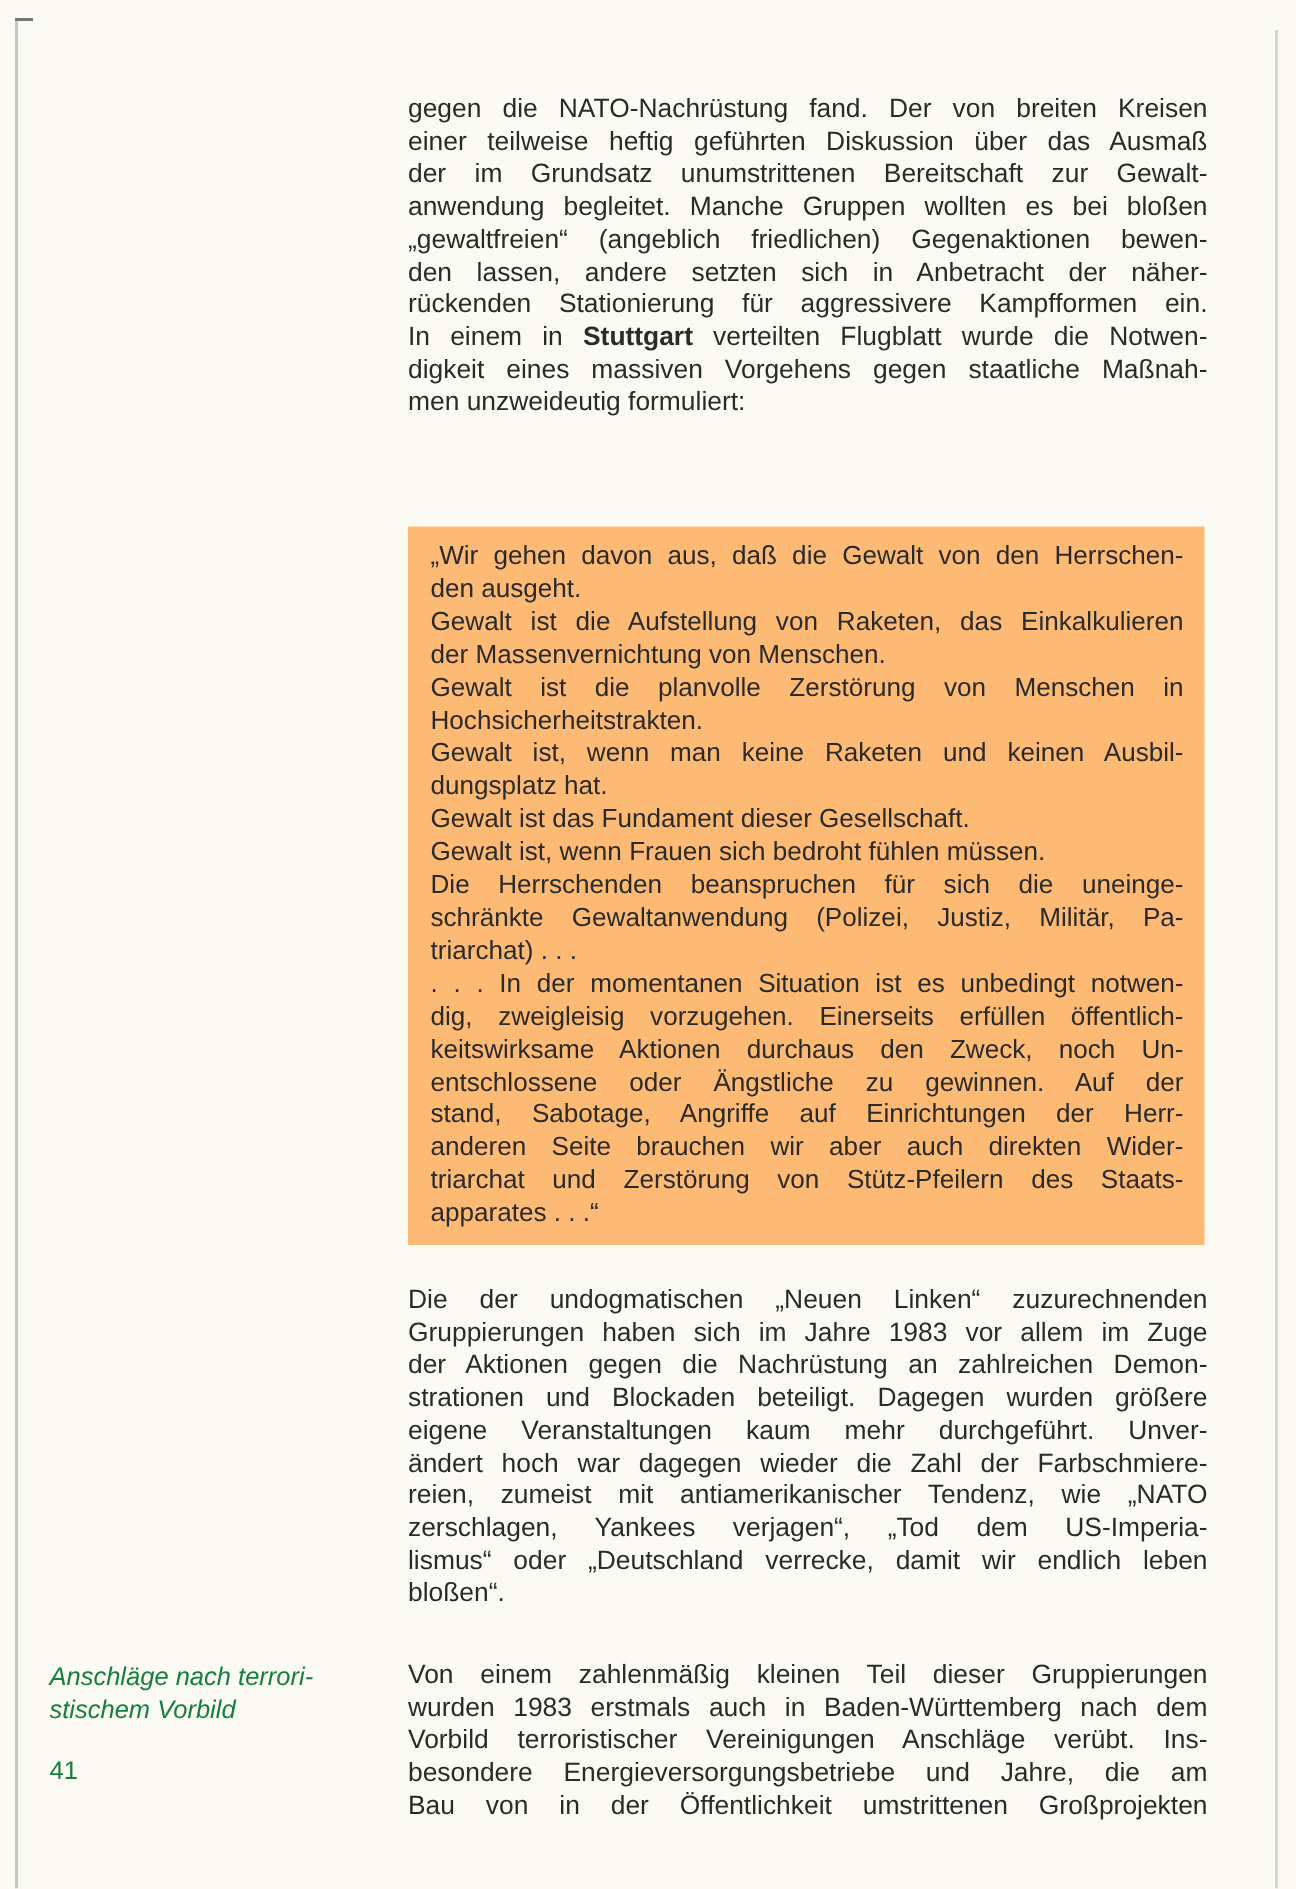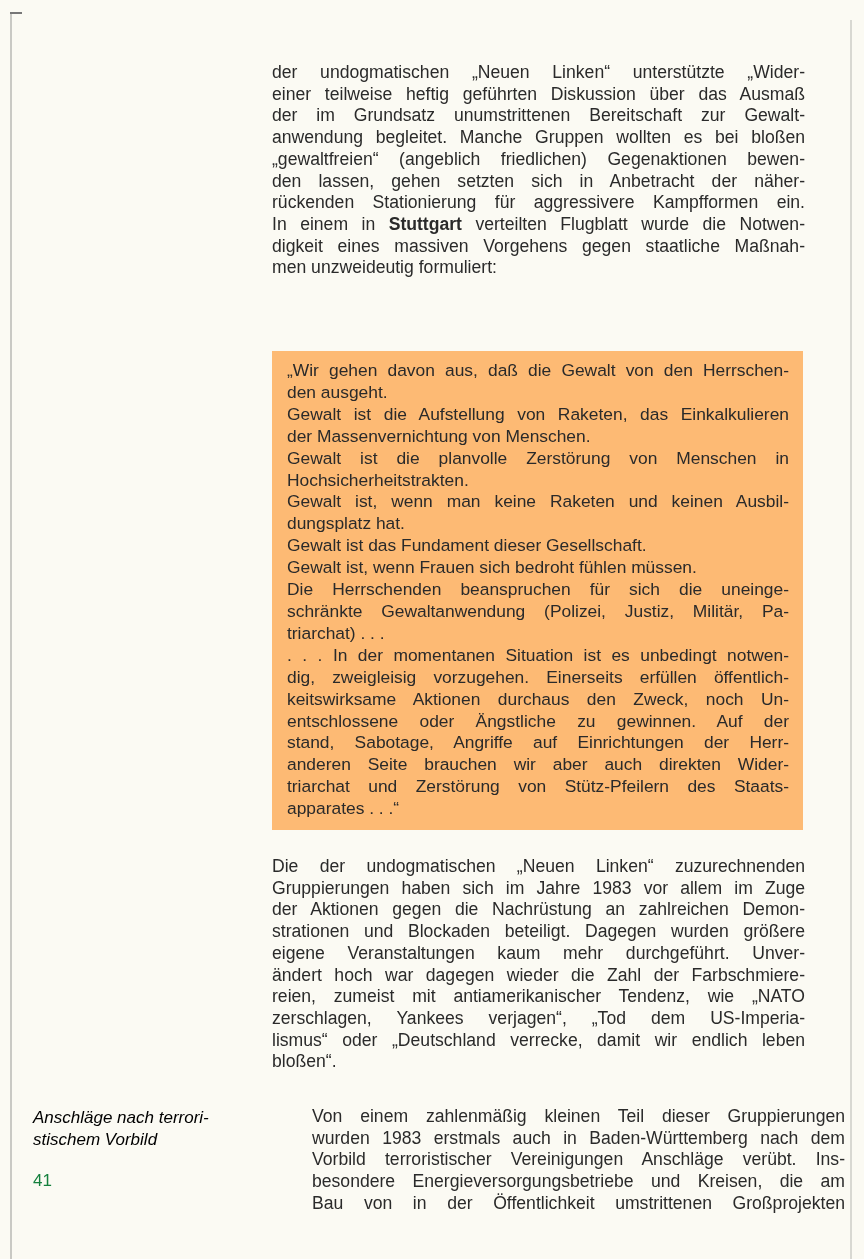--- a/index.html
+++ b/index.html
@@ -61,56 +61,56 @@
     }
     .quote-text {
       font-size: 17.4px;
       line-height: 21.9px;
       text-align: justify;
     }
     .quote-line {
       display: block;
     }
     .para-2 { top: 856px; }
-    .para-3 { top: 1106px; margin-left: 40px; }
+    .para-3 { top: 1106px; }
     .margin-note {
       position: absolute;
       left: 33px;
       top: 1107px;
       width: 200px;
       font-size: 17px;
       line-height: 21.7px;
       font-style: italic;
-      color: #000000;
+      color: #15803d;
     }
     .page-number {
       position: absolute;
       left: 33px;
       top: 1171px;
       font-size: 17px;
       color: #15803d;
     }
     .strong { font-weight: bold; }
     .line { display: block; text-align: justify; text-align-last: justify; }
     .line.last { text-align-last: left; }
   </style>
 </head>
 <body>
 
 <div class="page-edge-left"></div>
 <div class="page-edge-top"></div>
 <div class="page-edge-right"></div>
 
 <div class="column para-1">
-  <span class="line">der undogmatischen „Neuen Linken“ unterstützte „Wider-</span>
+  <span class="line">gegen die NATO-Nachrüstung fand. Der von breiten Kreisen</span>
   <span class="line">einer teilweise heftig geführten Diskussion über das Ausmaß</span>
   <span class="line">der im Grundsatz unumstrittenen Bereitschaft zur Gewalt-</span>
   <span class="line">anwendung begleitet. Manche Gruppen wollten es bei bloßen</span>
   <span class="line">„gewaltfreien“ (angeblich friedlichen) Gegenaktionen bewen-</span>
-  <span class="line">den lassen, gehen setzten sich in Anbetracht der näher-</span>
+  <span class="line">den lassen, andere setzten sich in Anbetracht der näher-</span>
   <span class="line">rückenden Stationierung für aggressivere Kampfformen ein.</span>
   <span class="line"><span>In einem in </span><span class="strong">Stuttgart</span><span> verteilten Flugblatt wurde die Notwen-</span></span>
   <span class="line">digkeit eines massiven Vorgehens gegen staatliche Maßnah-</span>
   <span class="line last">men unzweideutig formuliert:</span>
 </div>
 
 <div class="quote-box">
   <div class="quote-text">
     <span class="line">„Wir gehen davon aus, daß die Gewalt von den Herrschen-</span>
     <span class="line last">den ausgeht.</span>
@@ -151,17 +151,17 @@
 
 <div class="margin-note">
   <span class="quote-line">Anschläge nach terrori-</span>
   <span class="quote-line">stischem Vorbild</span>
 </div>
 
 <div class="column para-3">
   <span class="line">Von einem zahlenmäßig kleinen Teil dieser Gruppierungen</span>
   <span class="line">wurden 1983 erstmals auch in Baden-Württemberg nach dem</span>
   <span class="line">Vorbild terroristischer Vereinigungen Anschläge verübt. Ins-</span>
-  <span class="line">besondere Energieversorgungsbetriebe und Kreisen, die am</span>
+  <span class="line">besondere Energieversorgungsbetriebe und Jahre, die am</span>
   <span class="line">Bau von in der Öffentlichkeit umstrittenen Großprojekten</span>
 </div>
 
 <div class="page-number">41</div>
 
 </body></html>

